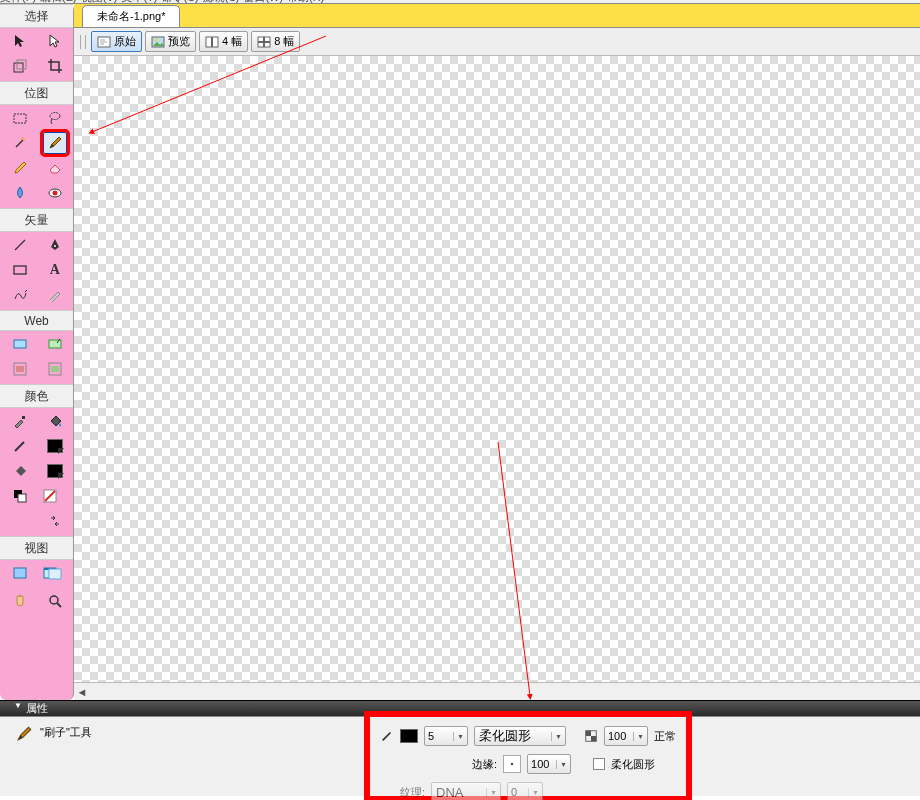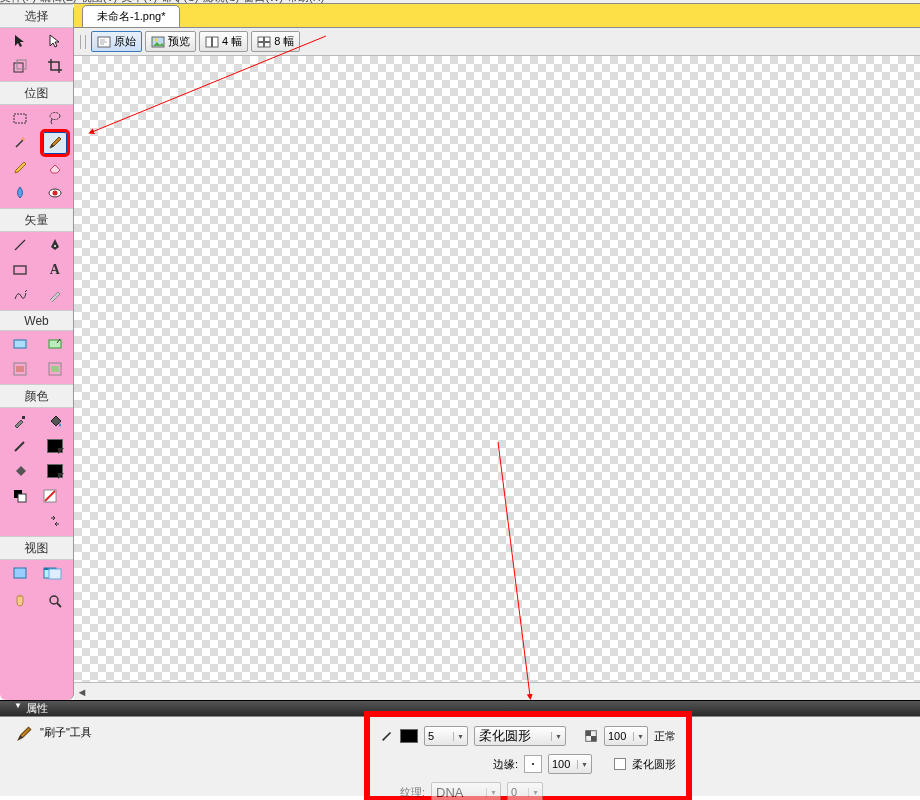--- a/index.html
+++ b/index.html
@@ -30,21 +30,21 @@
   .hscroll .arrl { width: 16px; text-align:center; color:#555; }
   .status { height: 20px; background: #f0f0f0; border-top: 1px solid #ccc; padding-left: 6px; color: #777; font-size: 11px; display: flex; align-items: center; justify-content: space-between; padding-right: 12px; }
   
   .bottom-panels { height: 100px; }
   .panel-header { height: 16px; background: linear-gradient(#555,#2a2a2a); color: #fff; display: flex; align-items: flex-start; padding-left: 14px; border-top: 1px solid #000; font-size: 11px; }
   .panel-header::before { content:"▼"; font-size: 8px; margin-right: 4px; }
   .panel-body { height: 80px; background: #f0f0f0; border-top: 1px solid #888; display: flex; }
   .tool-label { width: 370px; padding: 8px 0 0 14px; display: flex; align-items: start; gap: 6px; }
   .opts { padding-top: 8px; }
   .opt-row { display: flex; align-items: center; gap: 6px; margin-bottom: 6px; height: 22px; }
-  .opt-row2 { margin-left: 92px; justify-content: flex-end; }
+  .opt-row2 { margin-left: 92px; }
   .swatch { width: 18px; height: 14px; background: #000; border: 1px solid #666; }
   .combo { display: flex; align-items: center; border: 1px solid #9f9f9f; border-radius: 2px; background: linear-gradient(#fff,#e6e6e6); height: 20px; }
   .combo input { border: none; background: transparent; width: 28px; padding: 0 3px; font-size: 11px; outline: none; }
   .combo .dd { width: 14px; text-align: center; border-left: 1px solid #b5b5b5; font-size: 8px; color: #555; }
   .combo.sel { width: 92px; }
   .combo.sel .lbl { flex:1; padding: 0 4px; font-size: 13px; }
   .cb { width: 12px; height: 12px; border: 1px solid #888; background: #fff; }
   .dotbox { width: 18px; height: 18px; border: 1px solid #aaa; background: #fff; display:flex; align-items:center; justify-content:center; }
   .dotbox::after { content:""; width:2px; height:2px; background:#000; border-radius:50%; }
   .red-outline { outline: 6px solid #ff0000; }

